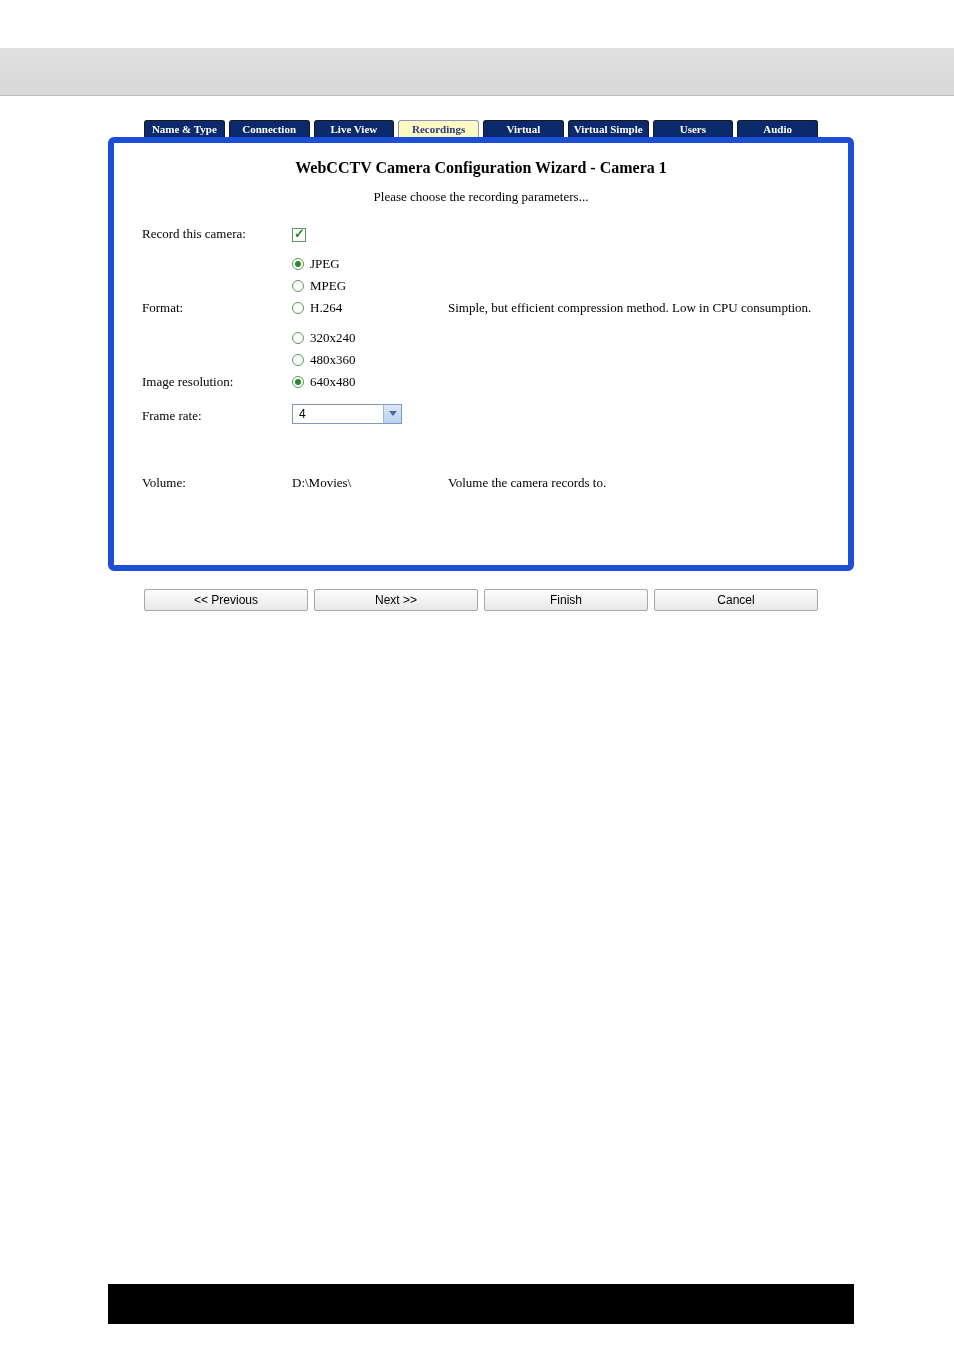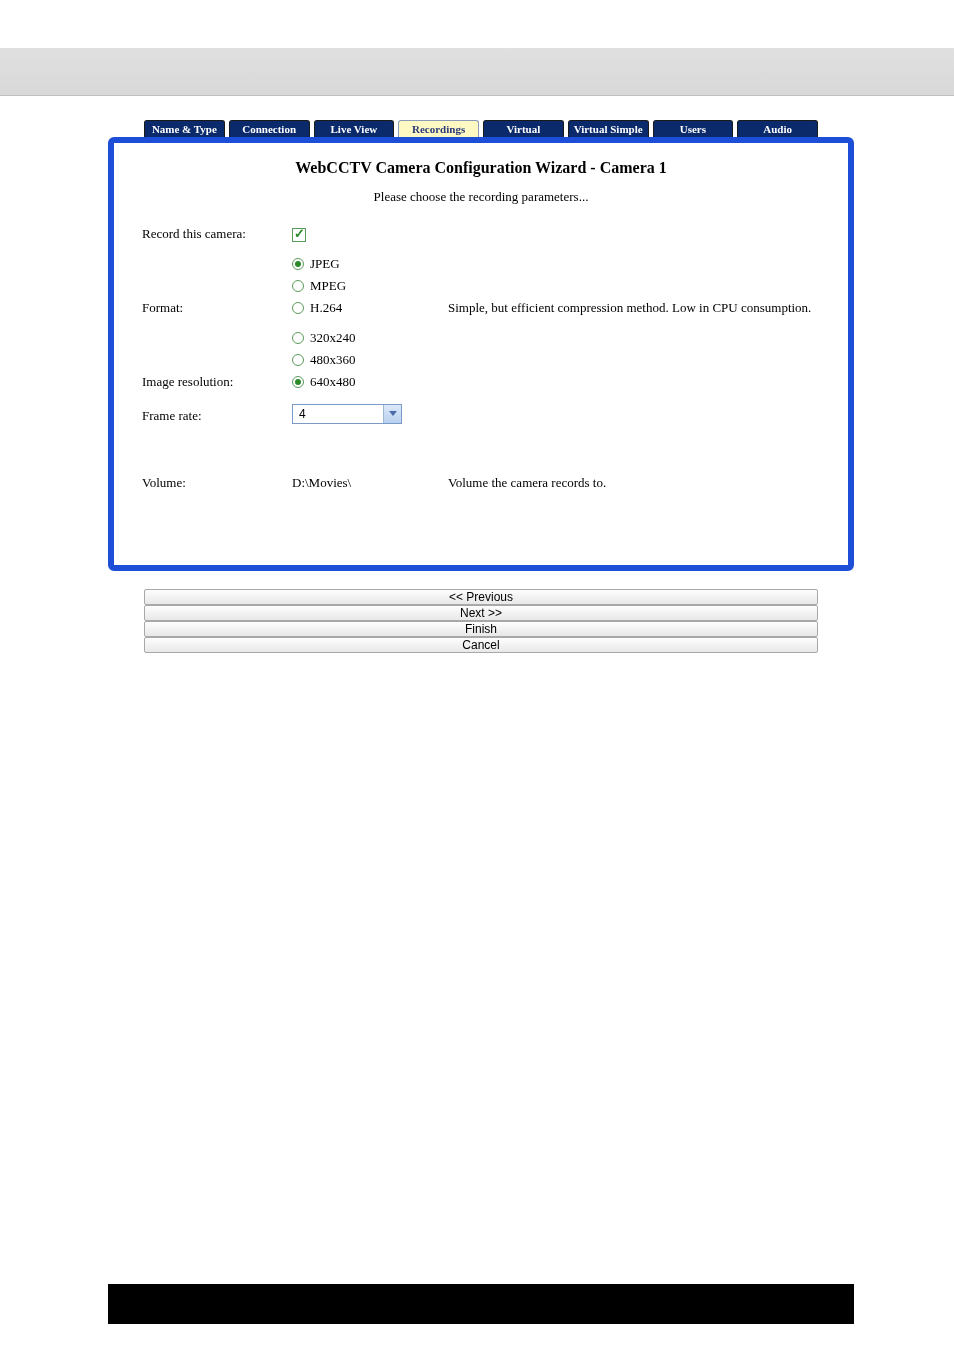--- a/index.html
+++ b/index.html
@@ -160,22 +160,22 @@
       align-items: center;
       justify-content: center;
     }
     .select-btn svg { display: block; }
     .volume-text {
       font-family: Liberation Serif, serif;
       font-size: 13px;
     }
     .button-row {
       display: flex;
+      gap: 6px;
       margin: 18px 36px 0 36px;
-      flex-direction: column;
     }
     .wiz-button {
       flex: 1;
       border: 1px solid #a8a8a8;
       background: linear-gradient(to bottom, #fdfdfd, #e8e8e8);
       height: 22px;
       font-family: Arial, sans-serif;
       font-size: 12px;
       border-radius: 2px;
       cursor: pointer;

